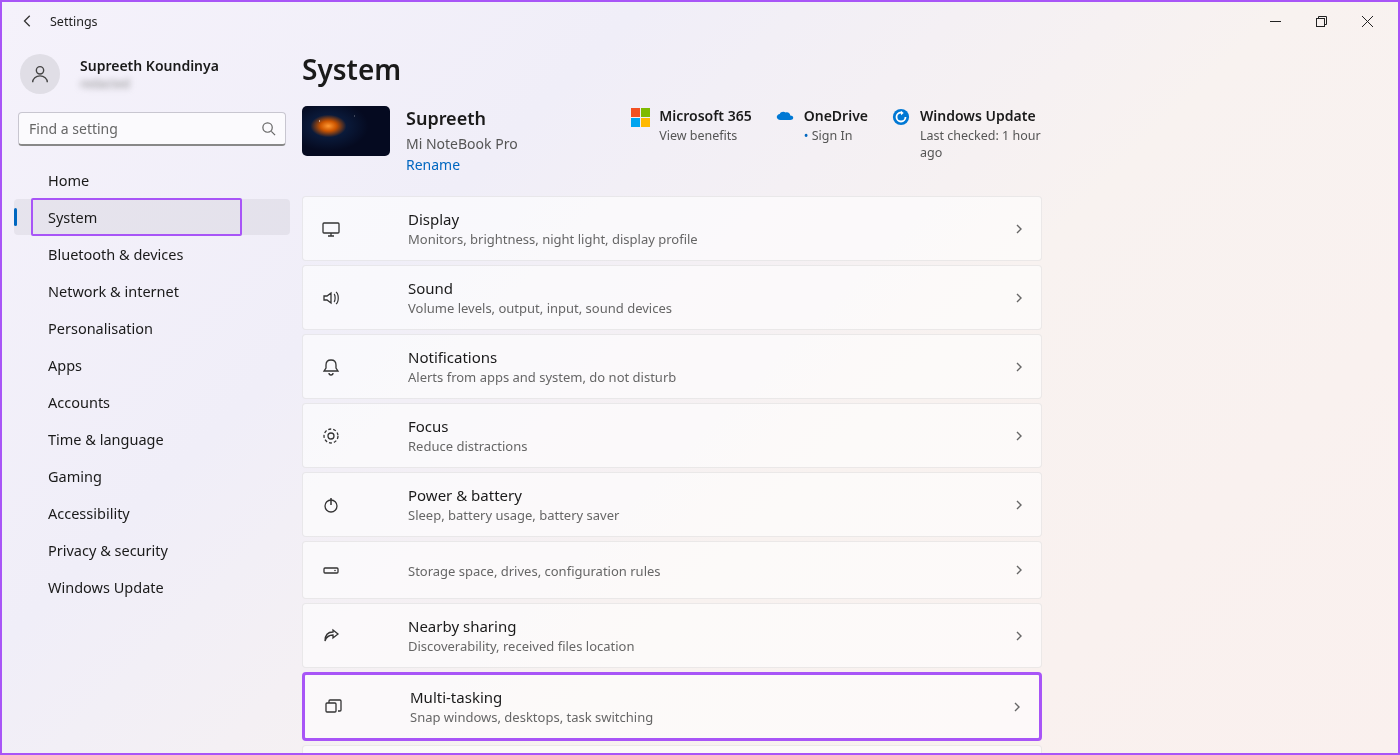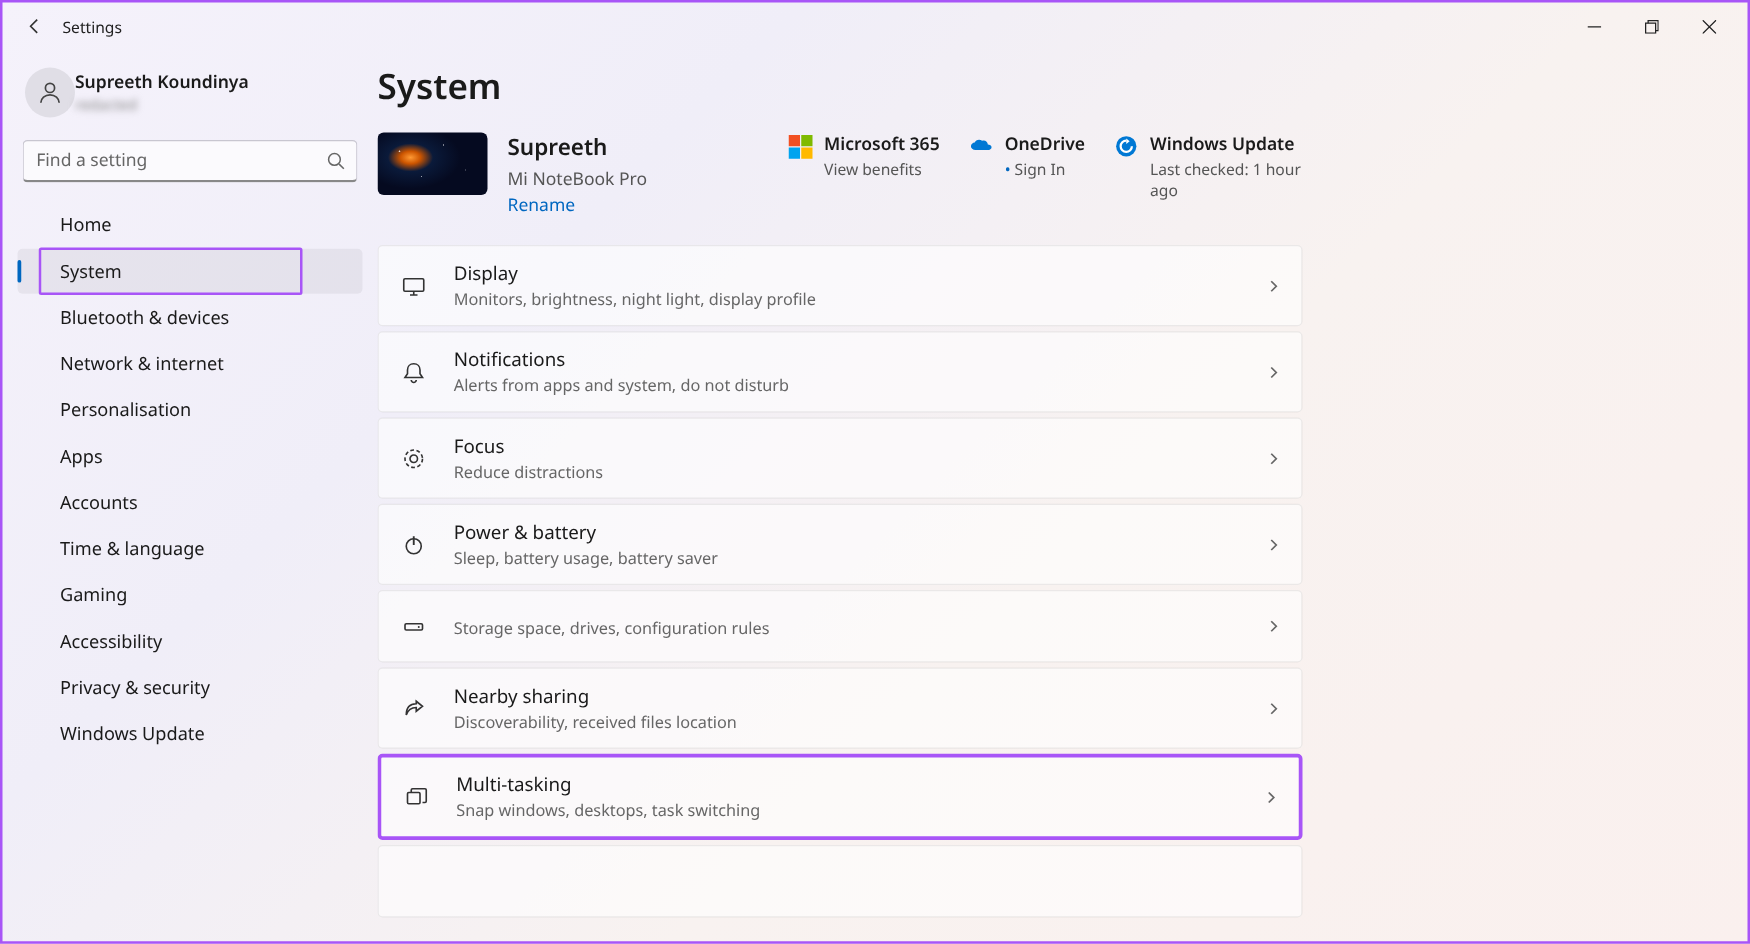--- a/index.html
+++ b/index.html
@@ -14,21 +14,21 @@
 
 .titlebar { display: flex; align-items: center; height: 38px; padding: 0 8px; }
 .back-btn { width: 36px; height: 36px; display: flex; align-items: center; justify-content: center; cursor: pointer; color: #333; }
 .app-title { font-size: 12.5px; color: #222; margin-left: 4px; }
 .win-controls { margin-left: auto; display: flex; }
 .win-btn { width: 46px; height: 32px; display: flex; align-items: center; justify-content: center; color: #222; }
 
 .main { display: flex; height: calc(100% - 38px); }
 
 .sidebar { width: 300px; padding: 10px 12px 10px 12px; flex-shrink: 0; }
-.profile { display: flex; align-items: center; gap: 0; padding: 4px 6px 12px 6px; }
+.profile { display: flex; align-items: center; gap: 20px; padding: 4px 6px 12px 6px; }
 .avatar { width: 40px; height: 40px; border-radius: 50%; background: #e0dee6; display: flex; align-items: center; justify-content: center; color: #444; }
 .avatar svg { width: 22px; height: 22px; }
 .profile-name { font-size: 14px; font-weight: 600; color: #1a1a1a; }
 .profile-sub { font-size: 12px; color: #888; filter: blur(3px); }
 
 .search-wrap { position: relative; margin: 6px 4px 16px 4px; }
 .search { width: 100%; height: 34px; border: 1px solid #c8c6d0; border-bottom: 2px solid #888; border-radius: 4px; background: #fbfafd; padding: 0 34px 0 10px; font-size: 14px; color: #444; outline: none; }
 .search::placeholder { color: #666; }
 .search-icon { position: absolute; right: 10px; top: 9px; color: #666; }
 
@@ -53,21 +53,21 @@
 .tile { display: flex; gap: 10px; align-items: flex-start; max-width: 150px; }
 .tile-icon { width: 18px; height: 18px; flex-shrink: 0; margin-top: 2px; }
 .tile-title { font-size: 14px; font-weight: 600; color: #1a1a1a; white-space: nowrap; }
 .tile-sub { font-size: 12.5px; color: #555; margin-top: 2px; }
 .tile-sub.signin::before { content: "• "; color: #0067c0; }
 
 .ms365 { display: grid; grid-template-columns: 9px 9px; grid-template-rows: 9px 9px; gap: 1px; }
 .ms365 span:nth-child(1){background:#f25022} .ms365 span:nth-child(2){background:#7fba00} .ms365 span:nth-child(3){background:#00a4ef} .ms365 span:nth-child(4){background:#ffb900}
 
 .cards { display: flex; flex-direction: column; gap: 4px; }
-.card { display: flex; align-items: center; background: rgba(255,255,255,0.6); border: 1px solid rgba(0,0,0,0.07); border-radius: 4px; padding: 12px 16px 12px 16px; cursor: pointer; min-height: 58px; }
+.card { display: flex; align-items: center; background: rgba(255,255,255,0.6); border: 1px solid rgba(0,0,0,0.07); border-radius: 4px; padding: 12px 16px 12px 16px; cursor: pointer; min-height: 58px; gap: 45px; }
 .card.boxed { border: 3px solid #a855f7; }
 .card-icon { width: 24px; height: 24px; margin-right: 20px; color: #333; display: flex; align-items: center; justify-content: center; flex-shrink: 0; }
 .card-icon svg { width: 20px; height: 20px; }
 .card-text { flex: 1; }
 .card-title { font-size: 15px; color: #1a1a1a; }
 .card-desc { font-size: 13px; color: #666; margin-top: 1px; }
 .chevron { color: #666; }
 </style>
 </head>
 <body>
@@ -220,20 +220,35 @@
               <div class="card-title">Display</div>
               <div class="card-desc">Monitors, brightness, night light, display profile</div>
             </div>
             <svg class="chevron" width="12" height="12" viewBox="0 0 12 12">
               <path d="M4 2l4 4-4 4" fill="none" stroke="currentColor" stroke-width="1.4"></path>
             </svg>
           </div>
           <div class="card">
             <div class="card-icon">
               <svg viewBox="0 0 20 20">
+                <path d="M3 8v4h3l4 3V5L6 8H3z" fill="none" stroke="currentColor" stroke-width="1.3"></path>
+                <path d="M13 6c1.5 1 1.5 7 0 8M15 4c3 2 3 10 0 12" fill="none" stroke="currentColor" stroke-width="1.2"></path>
+              </svg>
+            </div>
+            <div class="card-text">
+              <div class="card-title">Sound</div>
+              <div class="card-desc">Volume levels, output, input, sound devices</div>
+            </div>
+            <svg class="chevron" width="12" height="12" viewBox="0 0 12 12">
+              <path d="M4 2l4 4-4 4" fill="none" stroke="currentColor" stroke-width="1.4"></path>
+            </svg>
+          </div>
+          <div class="card">
+            <div class="card-icon">
+              <svg viewBox="0 0 20 20">
                 <path d="M10 3c-3 0-5 2-5 5v3l-2 3h14l-2-3V8c0-3-2-5-5-5z" fill="none" stroke="currentColor" stroke-width="1.3"></path>
                 <path d="M8 16c0 1 1 2 2 2s2-1 2-2" fill="none" stroke="currentColor" stroke-width="1.3"></path>
               </svg>
             </div>
             <div class="card-text">
               <div class="card-title">Notifications</div>
               <div class="card-desc">Alerts from apps and system, do not disturb</div>
             </div>
             <svg class="chevron" width="12" height="12" viewBox="0 0 12 12">
               <path d="M4 2l4 4-4 4" fill="none" stroke="currentColor" stroke-width="1.4"></path>

